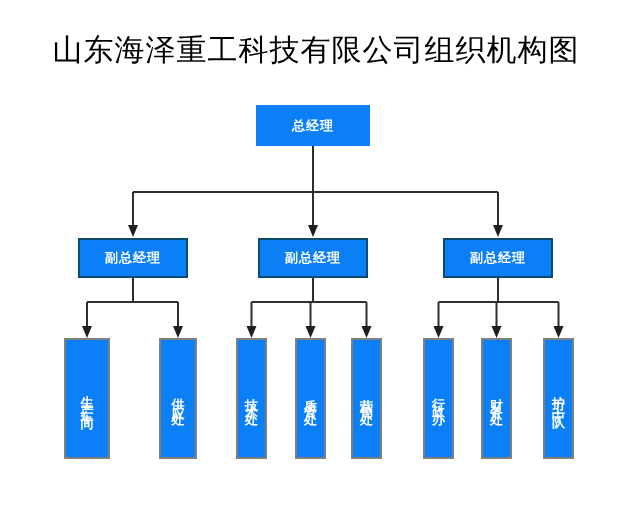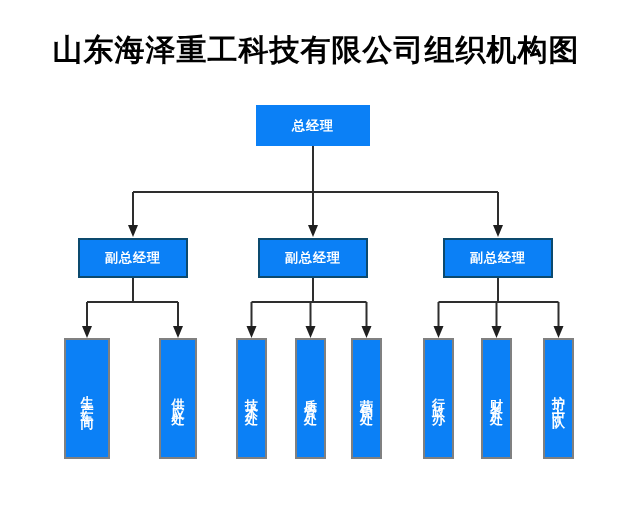--- a/index.html
+++ b/index.html
@@ -15,21 +15,21 @@
     background: #ffffff;
     overflow: hidden;
   }
   .title {
     position: absolute;
     left: 0;
     top: 30px;
     width: 632px;
     text-align: center;
     font-size: 30px;
-    font-weight: bold;
+    font-weight: normal;
     color: #000000;
     letter-spacing: 1px;
     white-space: nowrap;
   }
   .connectors {
     position: absolute;
     left: 0;
     top: 0;
   }
   .node {

